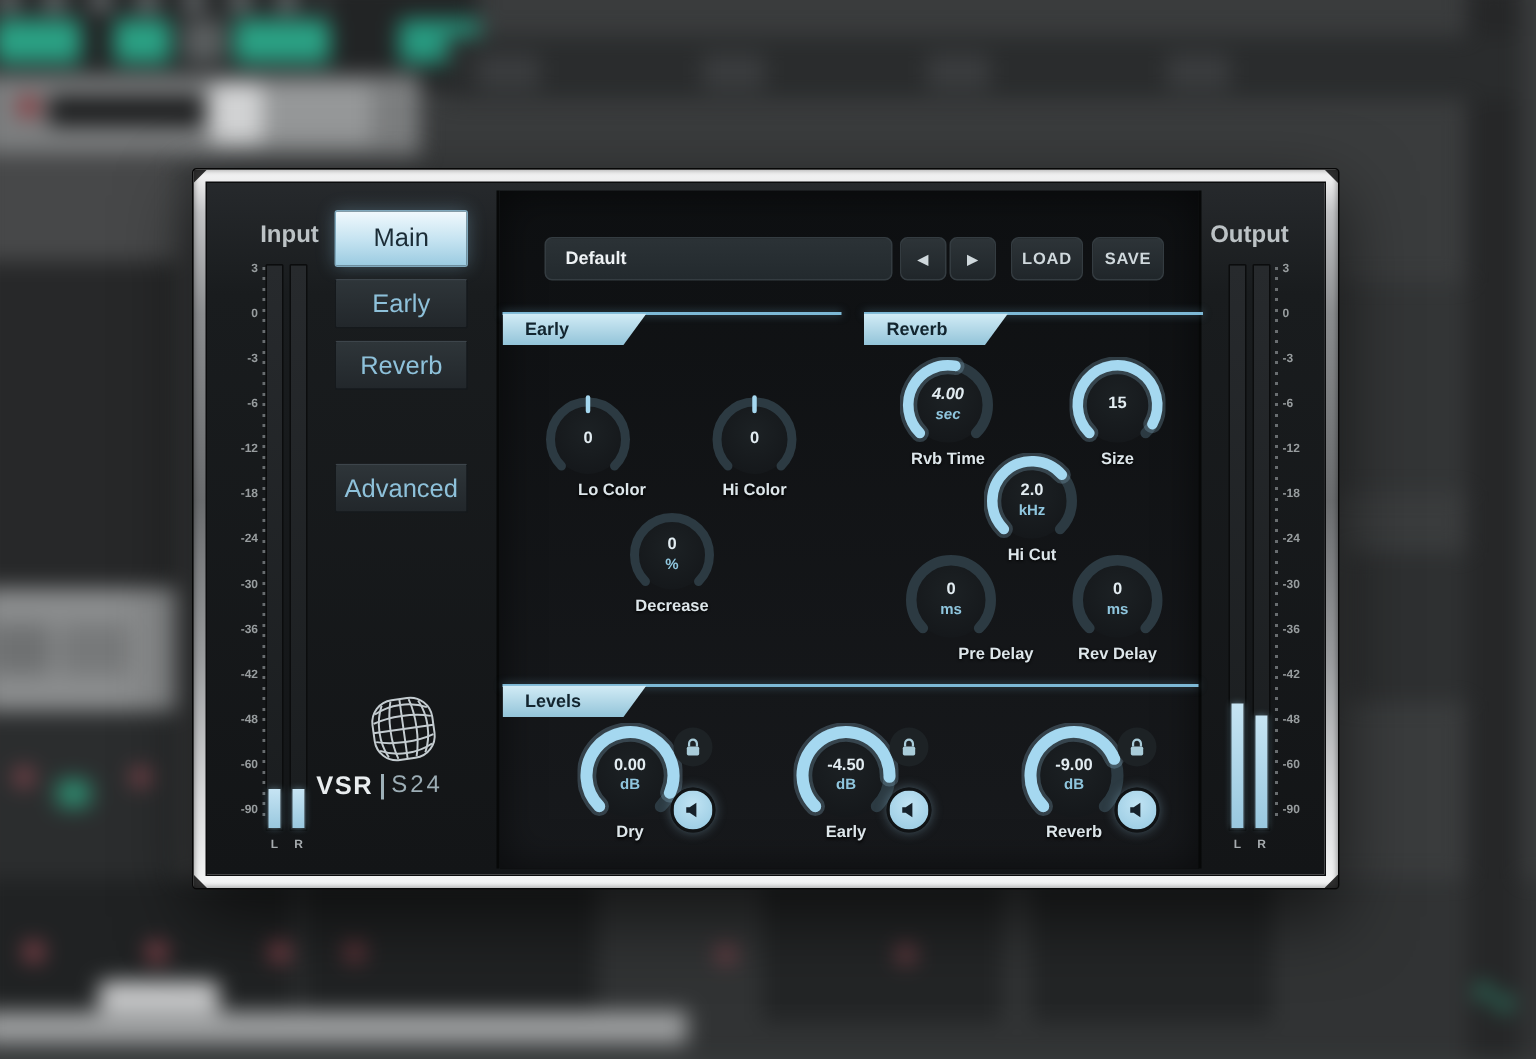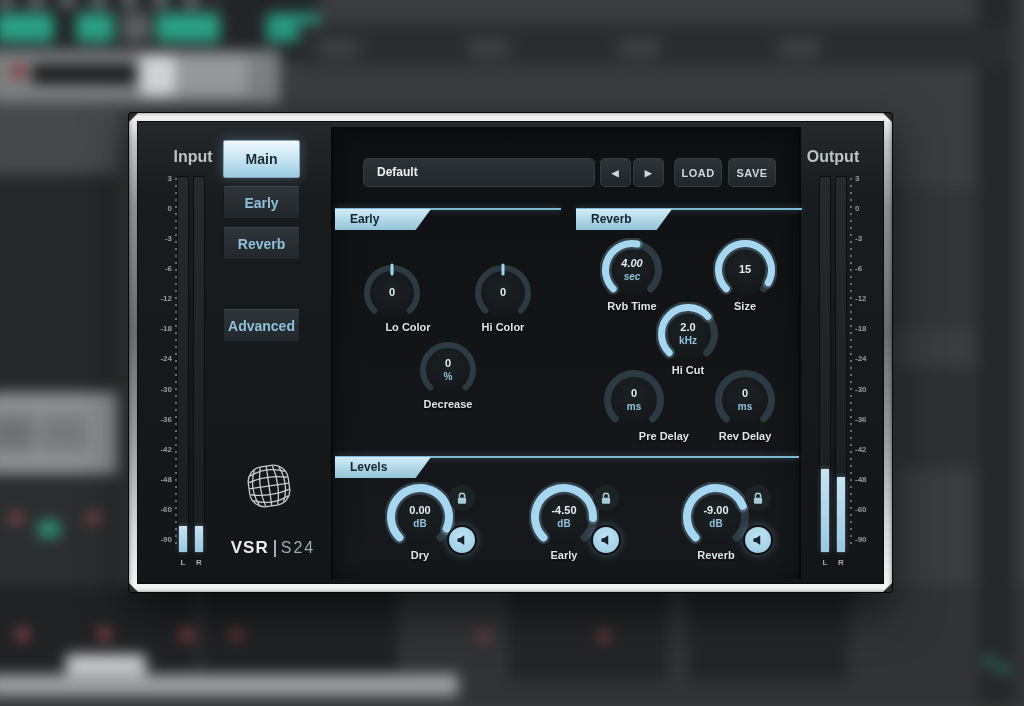--- a/index.html
+++ b/index.html
@@ -28,22 +28,22 @@
   .scale{display:flex;flex-direction:column;justify-content:space-between;}
   .scale-num{font-size:8px;font-weight:bold;color:#989d9f;line-height:9px;}
   .scale-l .scale-num{text-align:right;}
   .scale-r .scale-num{text-align:left;}
   .ticks{width:2px;background:repeating-linear-gradient(180deg,#84898c 0 2px,transparent 2px 7px);opacity:.75;}
   .track{background:linear-gradient(180deg,#272a2d,#1a1d1f);border:1px solid #0b0c0d;border-radius:1px;}
   .bar{position:absolute;left:1px;right:1px;bottom:1px;
        background:linear-gradient(180deg,#c6e4f3,#99c8df);box-shadow:0 0 5px rgba(160,212,238,.45);}
   .ch{font-size:8px;font-weight:bold;color:#a7acaf;text-align:center;}
   
-  .tab{position:absolute;left:0;width:77px;border-radius:2px;text-align:center;
-       font-size:14px;font-weight:bold;color:#8ec1da;cursor:pointer;
+  .tab{position:absolute;left:0;width:89px;border-radius:2px;text-align:center;
+       font-size:17px;font-weight:normal;color:#8ec1da;cursor:pointer;
        background:linear-gradient(180deg,#2e3539 0%,#22272b 100%);
        border:1px solid #15191c;border-top-color:#3d454b;
        display:flex;align-items:center;justify-content:center;}
   .tab.active{background:linear-gradient(180deg,#f0f9fd 0%,#c3e2f0 55%,#9bcbe1 100%);
        color:#1b2c36;border-color:#7fa8bc;box-shadow:0 0 12px rgba(150,205,235,.3);}
   
   .logo-row{display:flex;align-items:center;justify-content:center;gap:5px;}
   .vsr-b{font-size:17px;font-weight:bold;color:#e9edef;letter-spacing:1px;}
   .vsr-bar{display:inline-block;width:2px;height:17px;background:#9db0b8;}
   .vsr-s{font-size:16px;color:#9cadb5;letter-spacing:2px;}
@@ -173,21 +173,21 @@
       <div class="tab" style="left:85px;top:105px;height:33px;">Reverb</div>
       <div class="tab" style="left:85px;top:187px;height:33px;">Advanced</div>
 
       <svg class="abs" style="left:103px;top:336px;" width="56" height="56" viewBox="0 0 64 64">
         <g transform="rotate(-8 32 32)" fill="none" stroke="#d4dde1" stroke-width="1.5" opacity="0.92">
           <rect x="9" y="9" width="46" height="46" rx="17"></rect>
           <path d="M32 9 V55 M18 12 C12 24 12 40 18 52 M46 12 C52 24 52 40 46 52 M25 10 C21 23 21 41 25 54 M39 10 C43 23 43 41 39 54"></path>
           <path d="M9 32 H55 M12 18 C24 12 40 12 52 18 M12 46 C24 52 40 52 52 46 M10 25 C23 21 41 21 54 25 M10 39 C23 43 41 43 54 39"></path>
         </g>
       </svg>
-      <div class="abs logo-row" style="left:70px;top:392px;width:130px;margin-top:24px;">
+      <div class="abs logo-row" style="left:50px;top:392px;width:130px;">
         <span class="vsr-b">VSR</span>
         <span class="vsr-bar"></span>
         <span class="vsr-s">S24</span>
       </div>
 
       <div class="panel" style="left:193px;top:5px;width:470px;height:452px;">
 
         <div class="abs preset-field" style="left:30px;top:31px;width:232px;height:29px;">
           <span>Default</span>
         </div>

